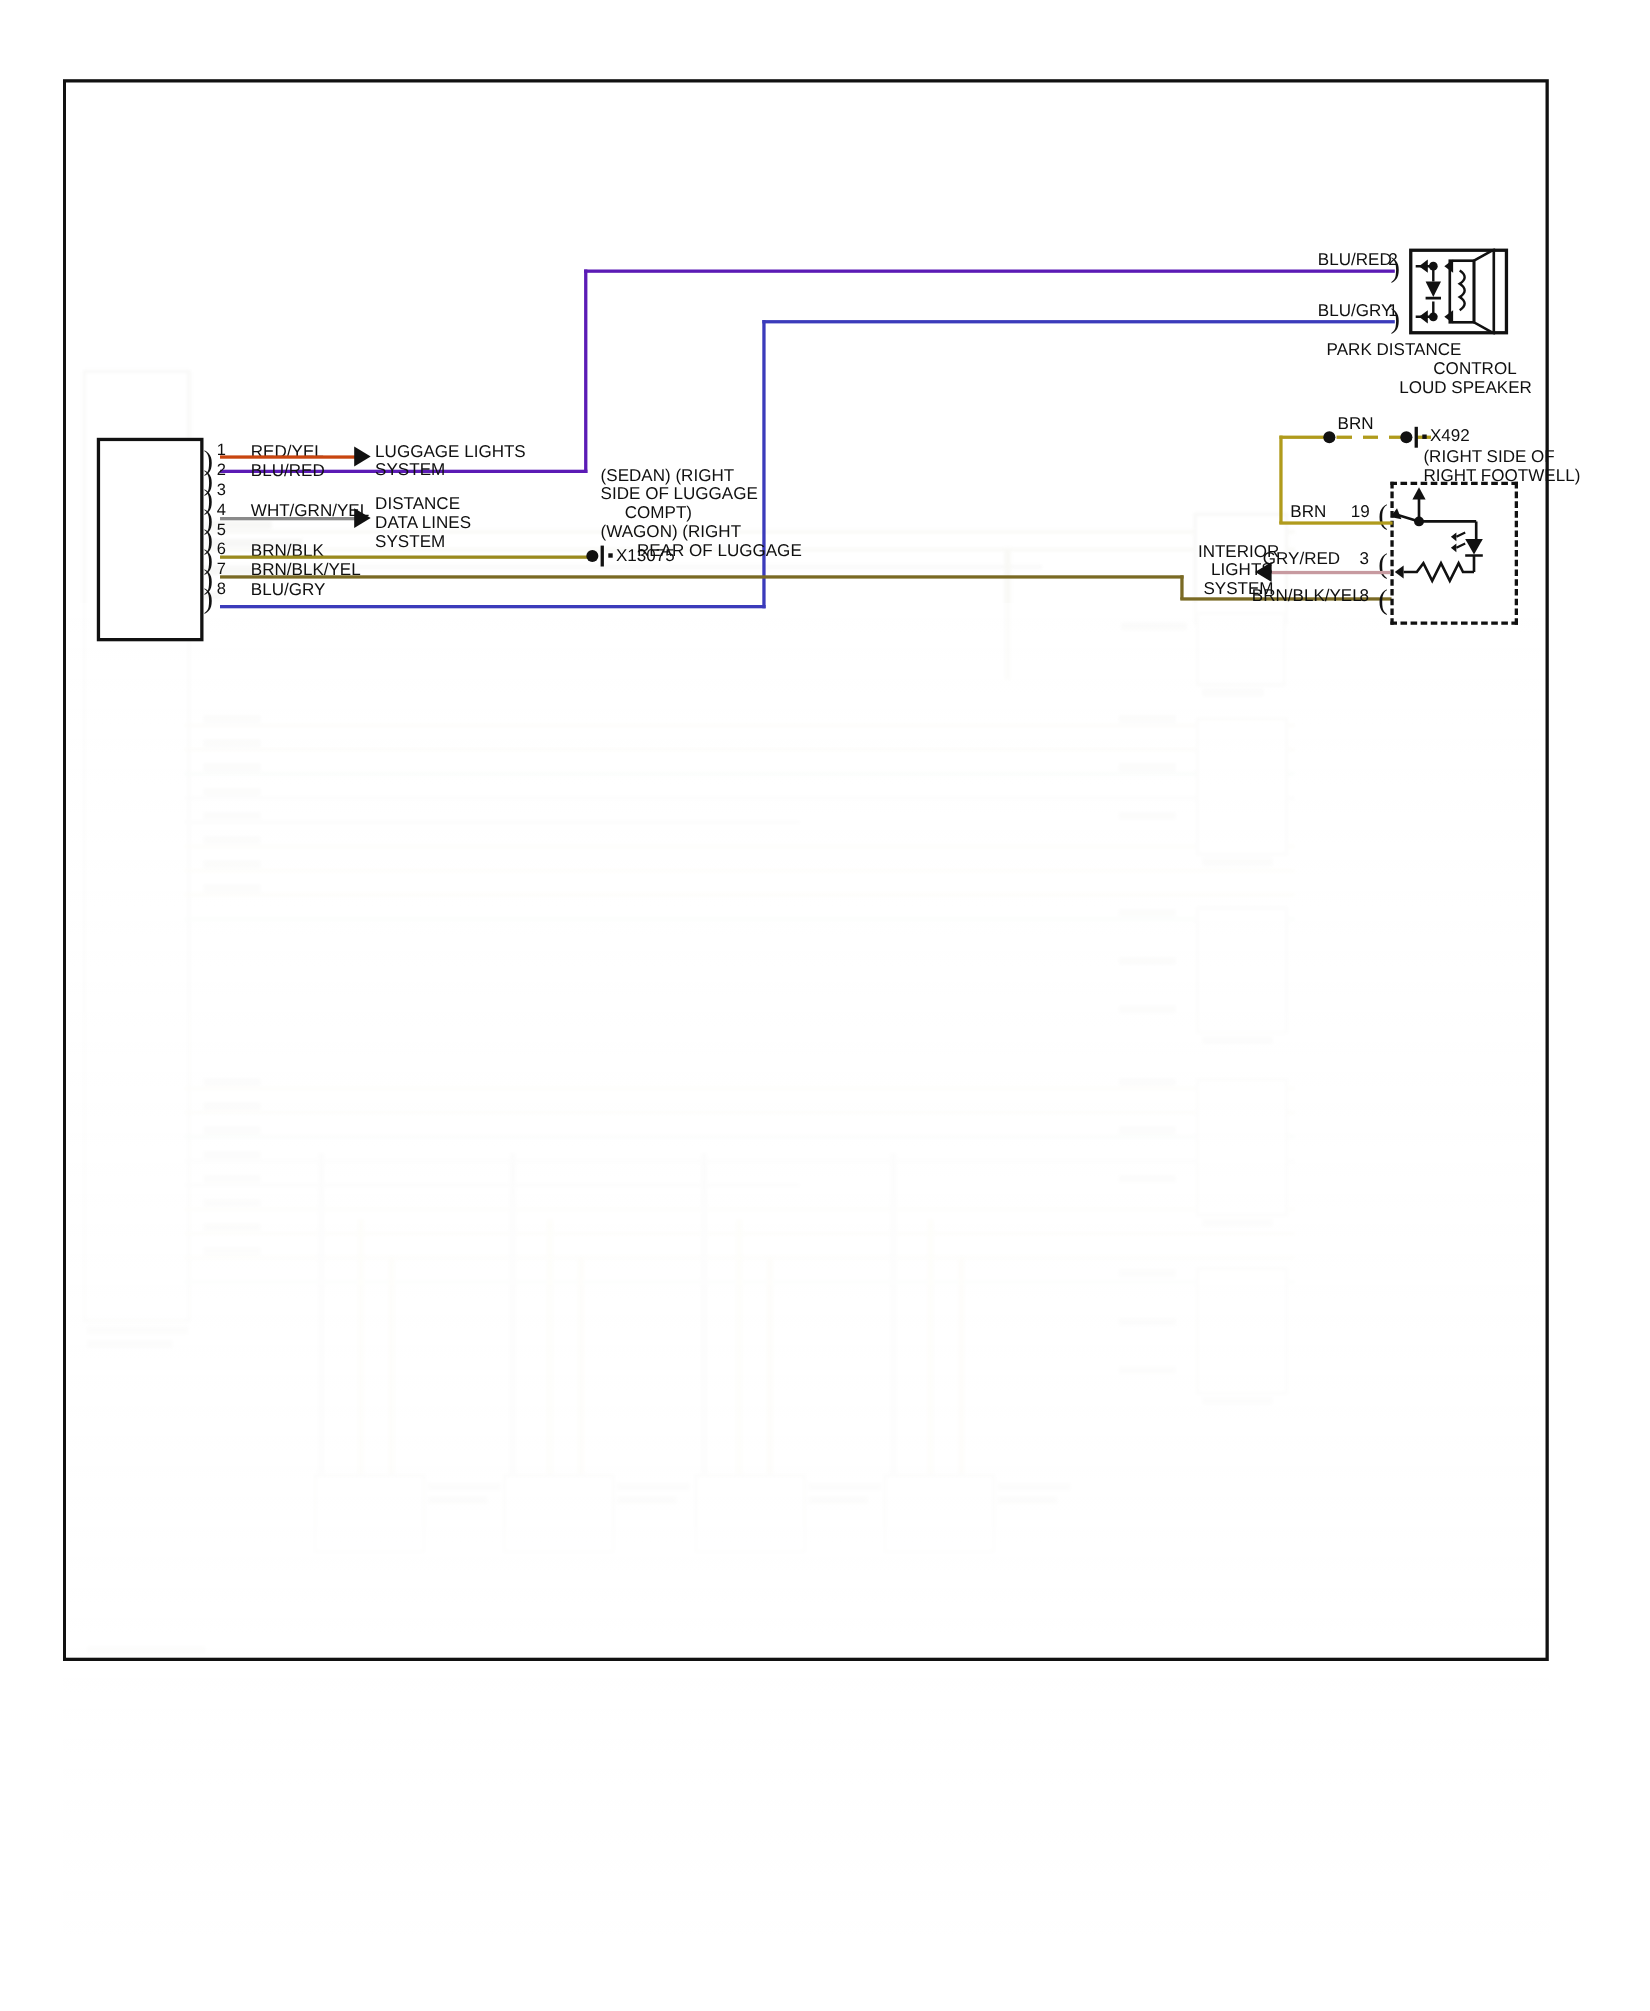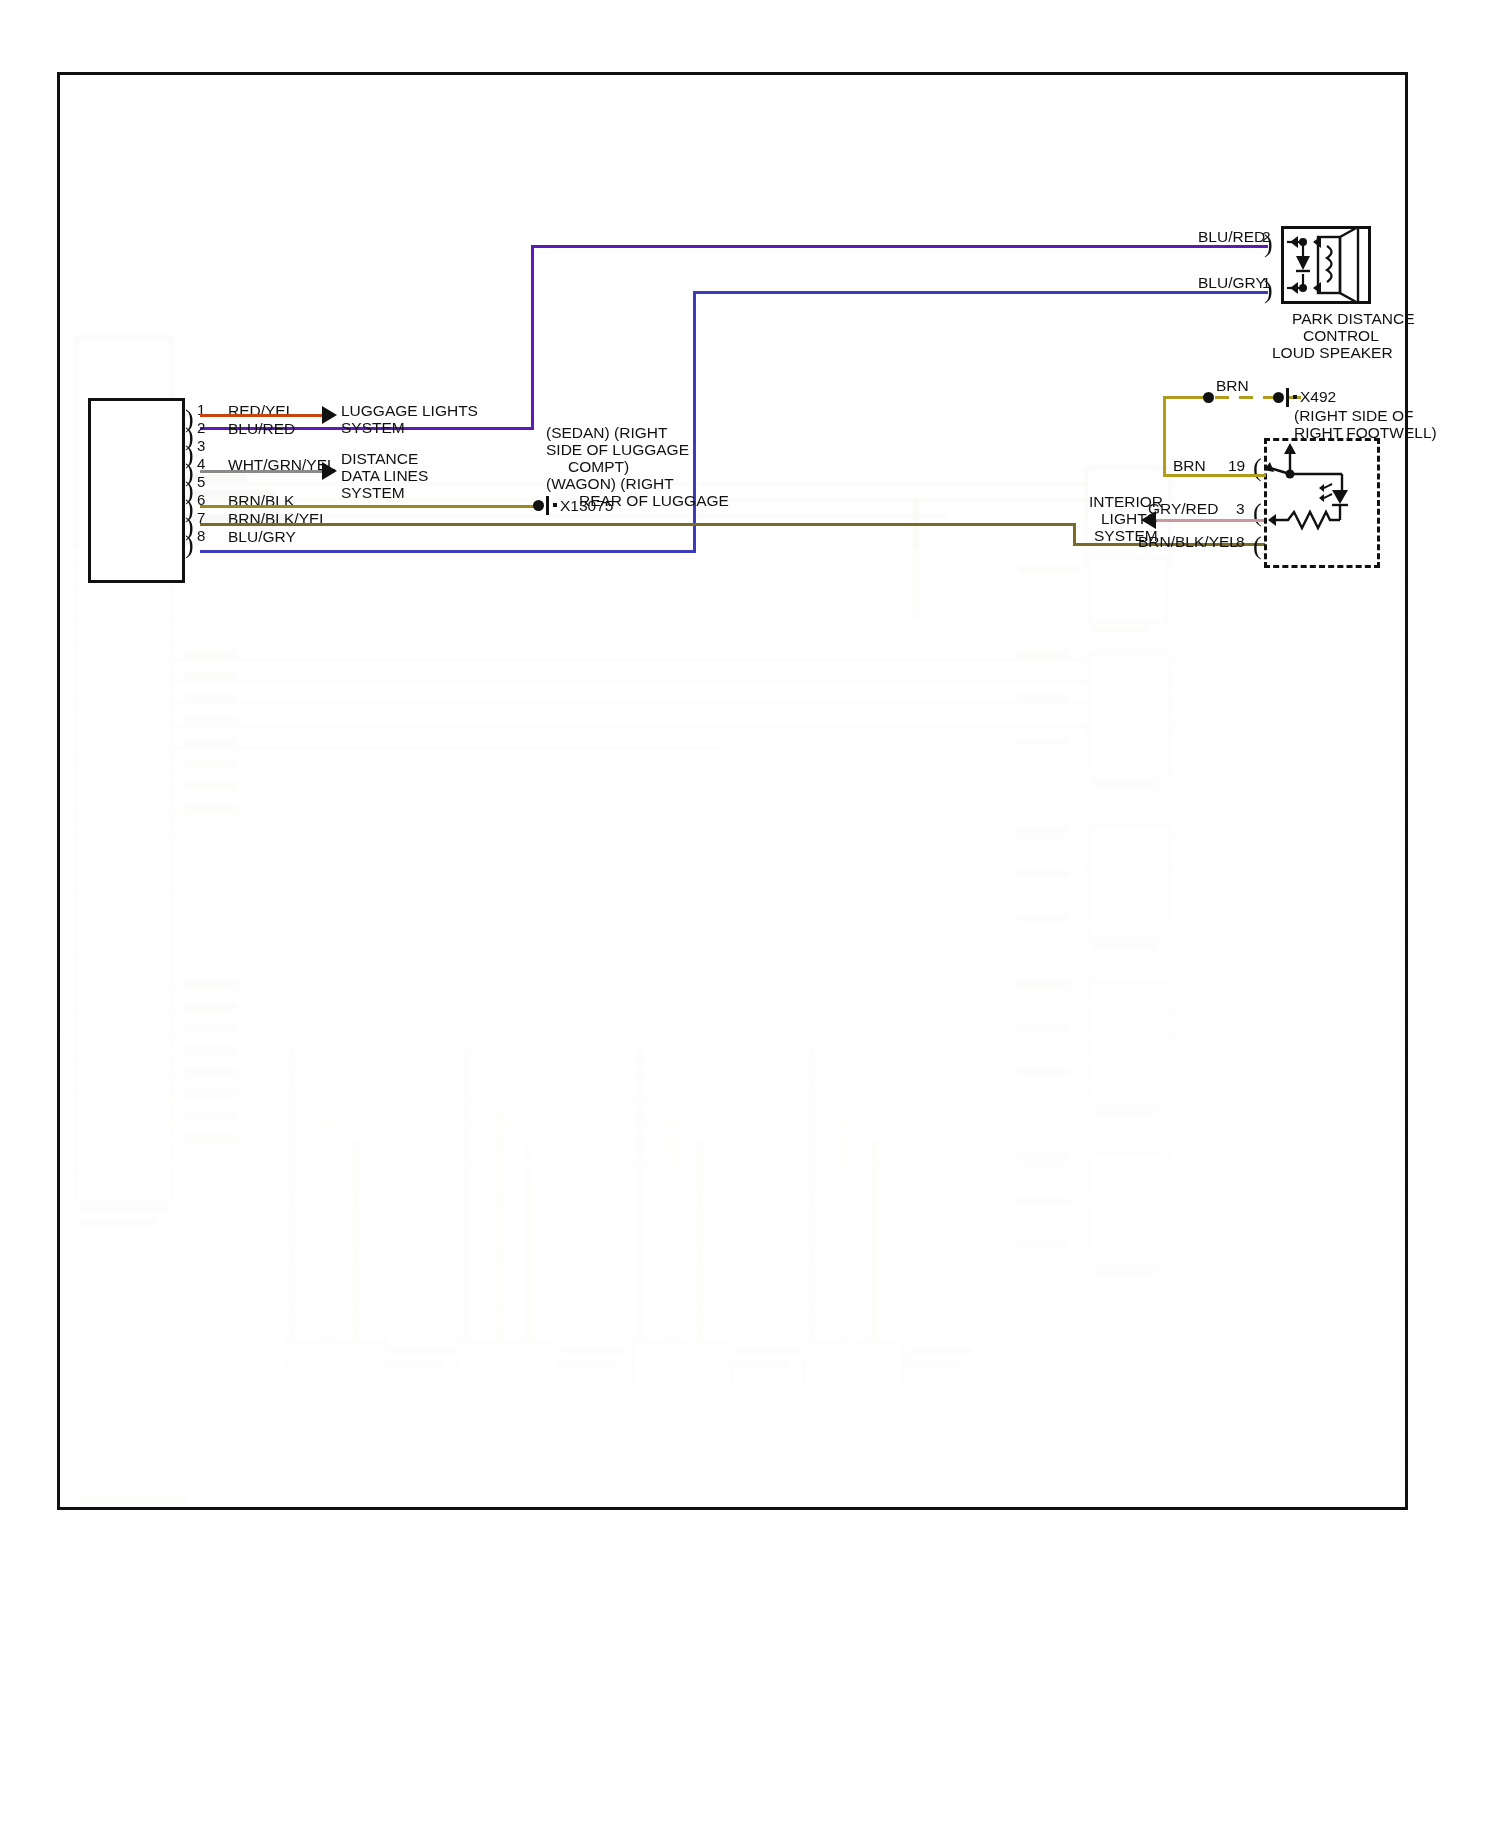--- a/index.html
+++ b/index.html
@@ -182,21 +182,21 @@
      <polygon points="40,56 32,62 40,68" fill="#111"></polygon>
   </svg>
   <div class="conn-hook" style="left:1264px;top:231px;">)</div>
   <div class="conn-hook" style="left:1264px;top:277px;">)</div>
 
   <div class="txt" style="left:1262px;top:228px;">2</div>
   <div class="txt" style="left:1262px;top:274px;">1</div>
   <div class="txt" style="left:1198px;top:228px;">BLU/RED</div>
   <div class="txt" style="left:1198px;top:274px;">BLU/GRY</div>
 
-  <div class="txt" style="left:1292px;top:310px;">PARK DISTANCE</div>
+  <div class="txt" style="left:1206px;top:310px;">PARK DISTANCE</div>
   <div class="txt" style="left:1303px;top:327px;">CONTROL</div>
   <div class="txt" style="left:1272px;top:344px;">LOUD SPEAKER</div>
 
   <div class="wire h" style="left:200px;top:427px;width:334px;background:#5b1bb5;"></div>
   <div class="wire v" style="left:531px;top:245px;height:185px;background:#5b1bb5;"></div>
   <div class="wire h" style="left:531px;top:245px;width:737px;background:#5b1bb5;"></div>
 
   <div class="wire h" style="left:200px;top:550px;width:496px;background:#3b3bbb;"></div>
   <div class="wire v" style="left:693px;top:291px;height:262px;background:#3b3bbb;"></div>
   <div class="wire h" style="left:693px;top:291px;width:575px;background:#3b3bbb;"></div>

